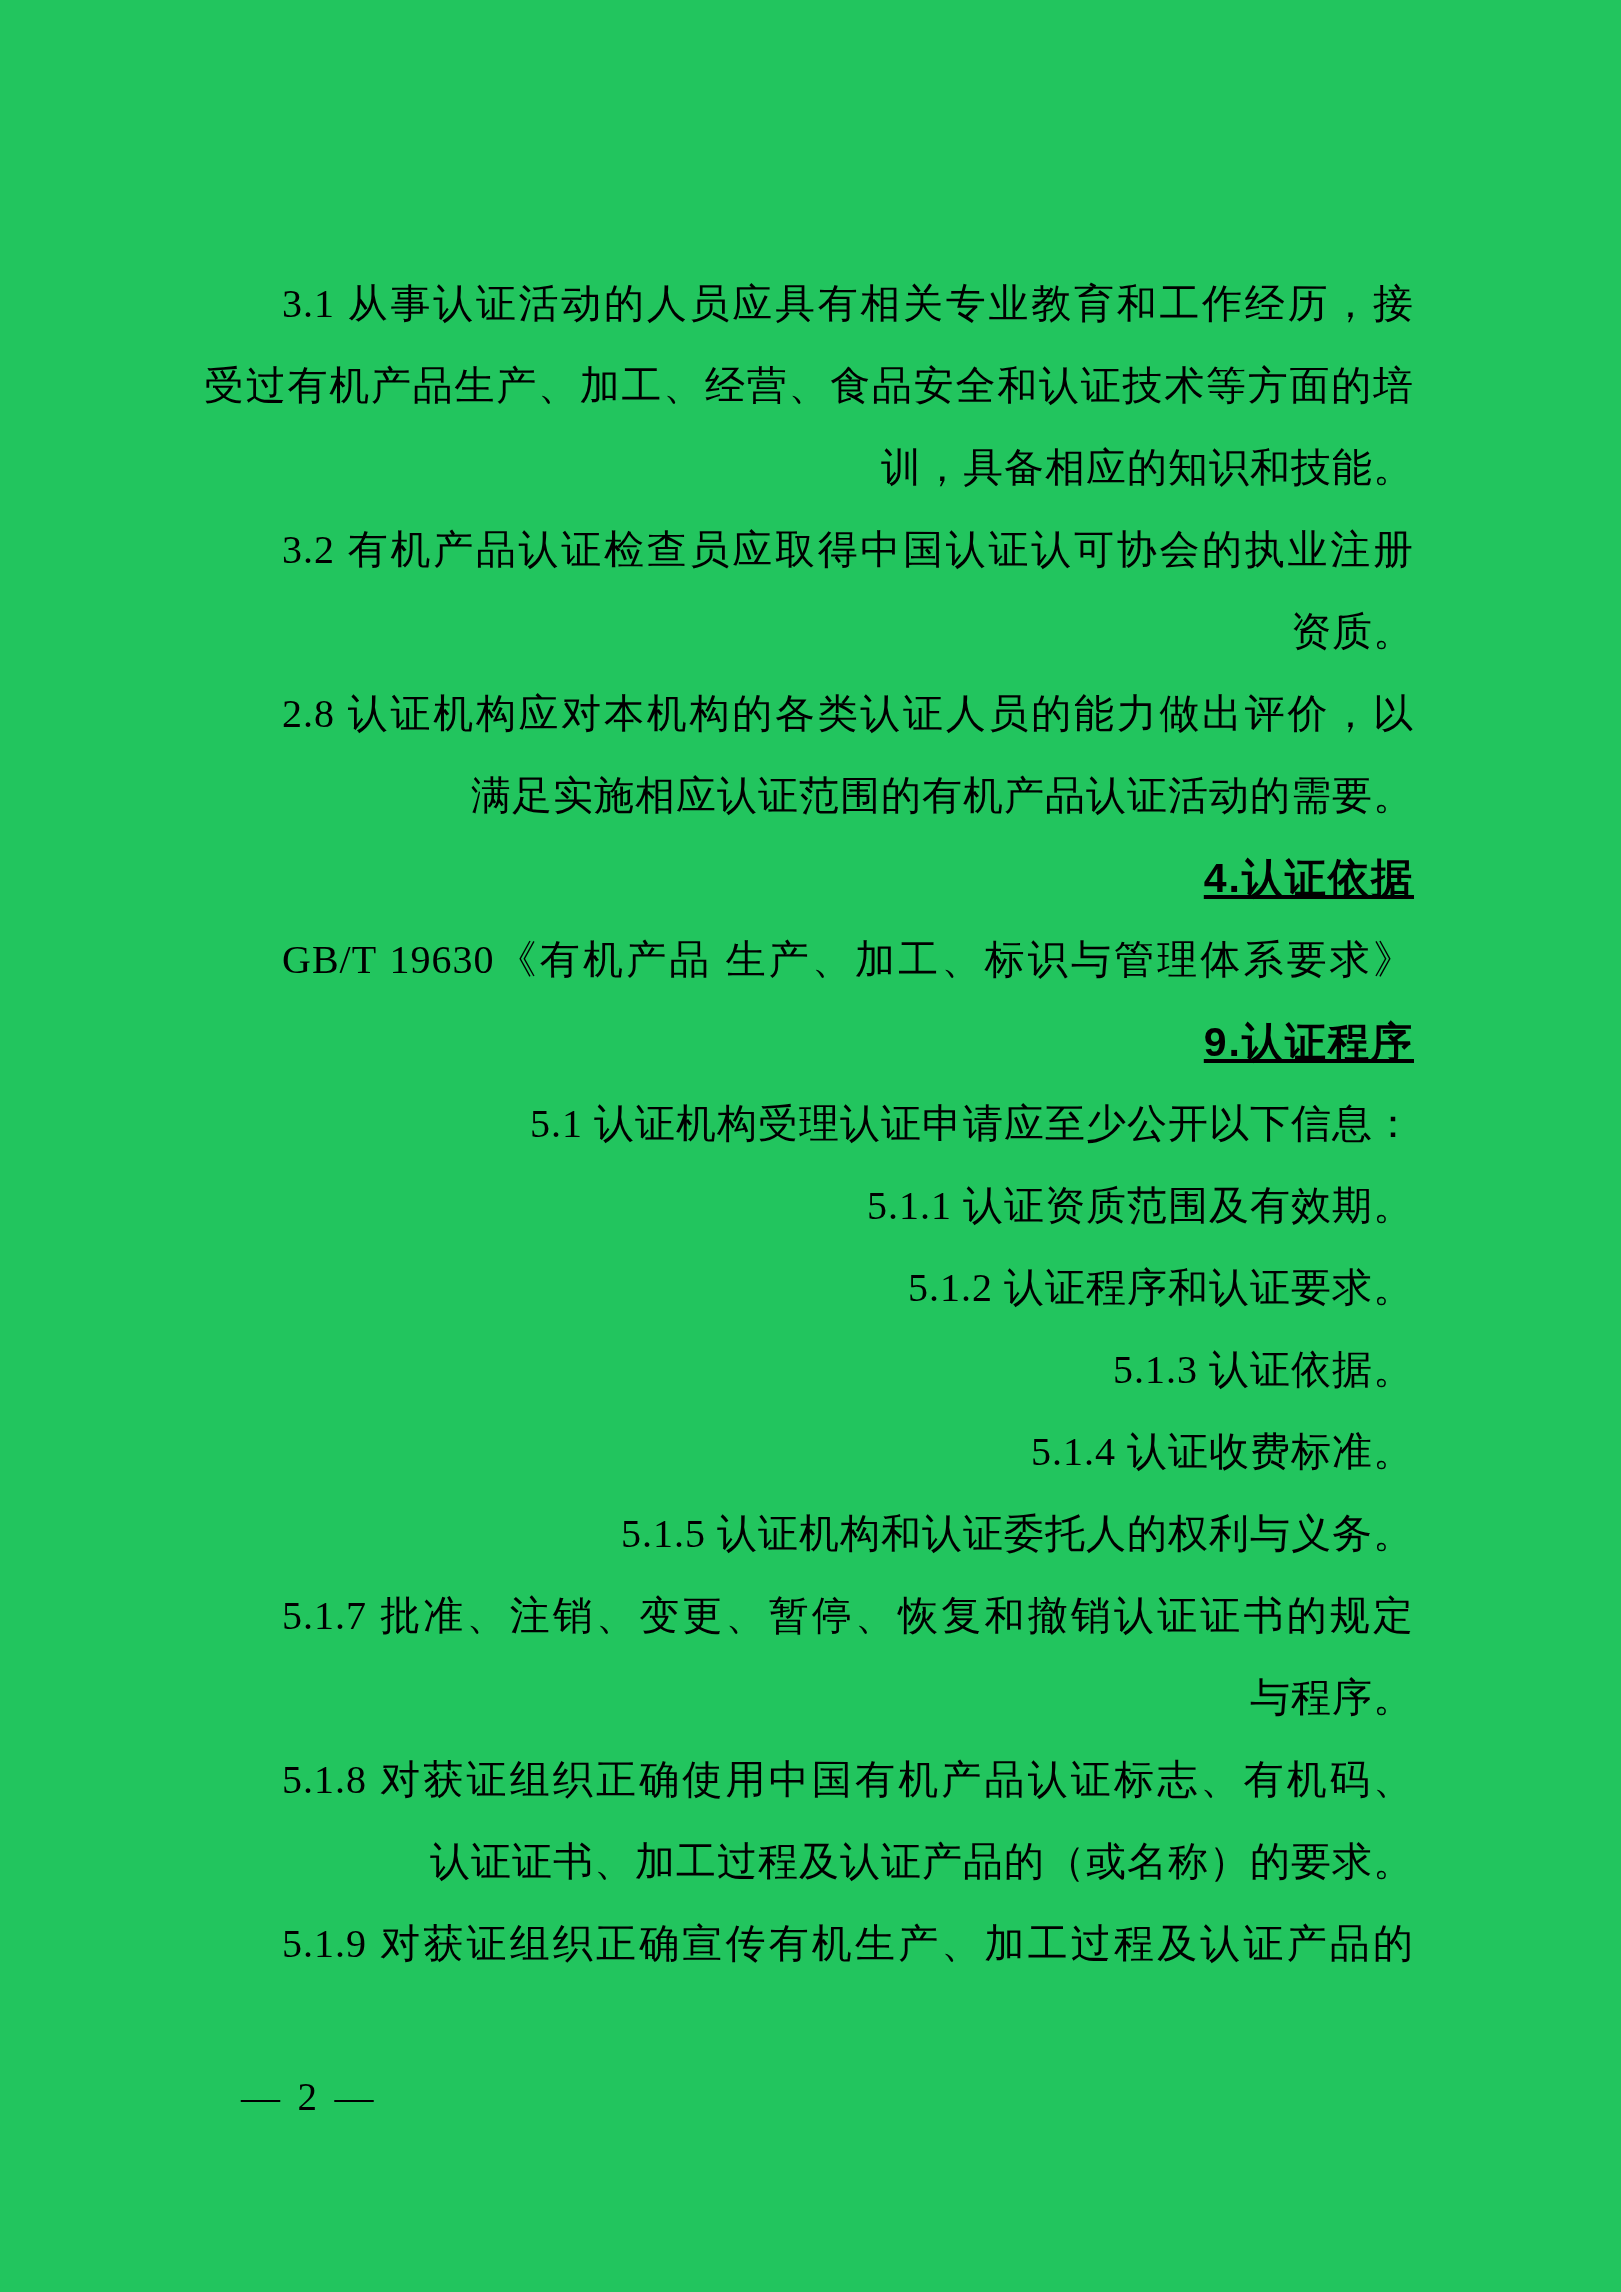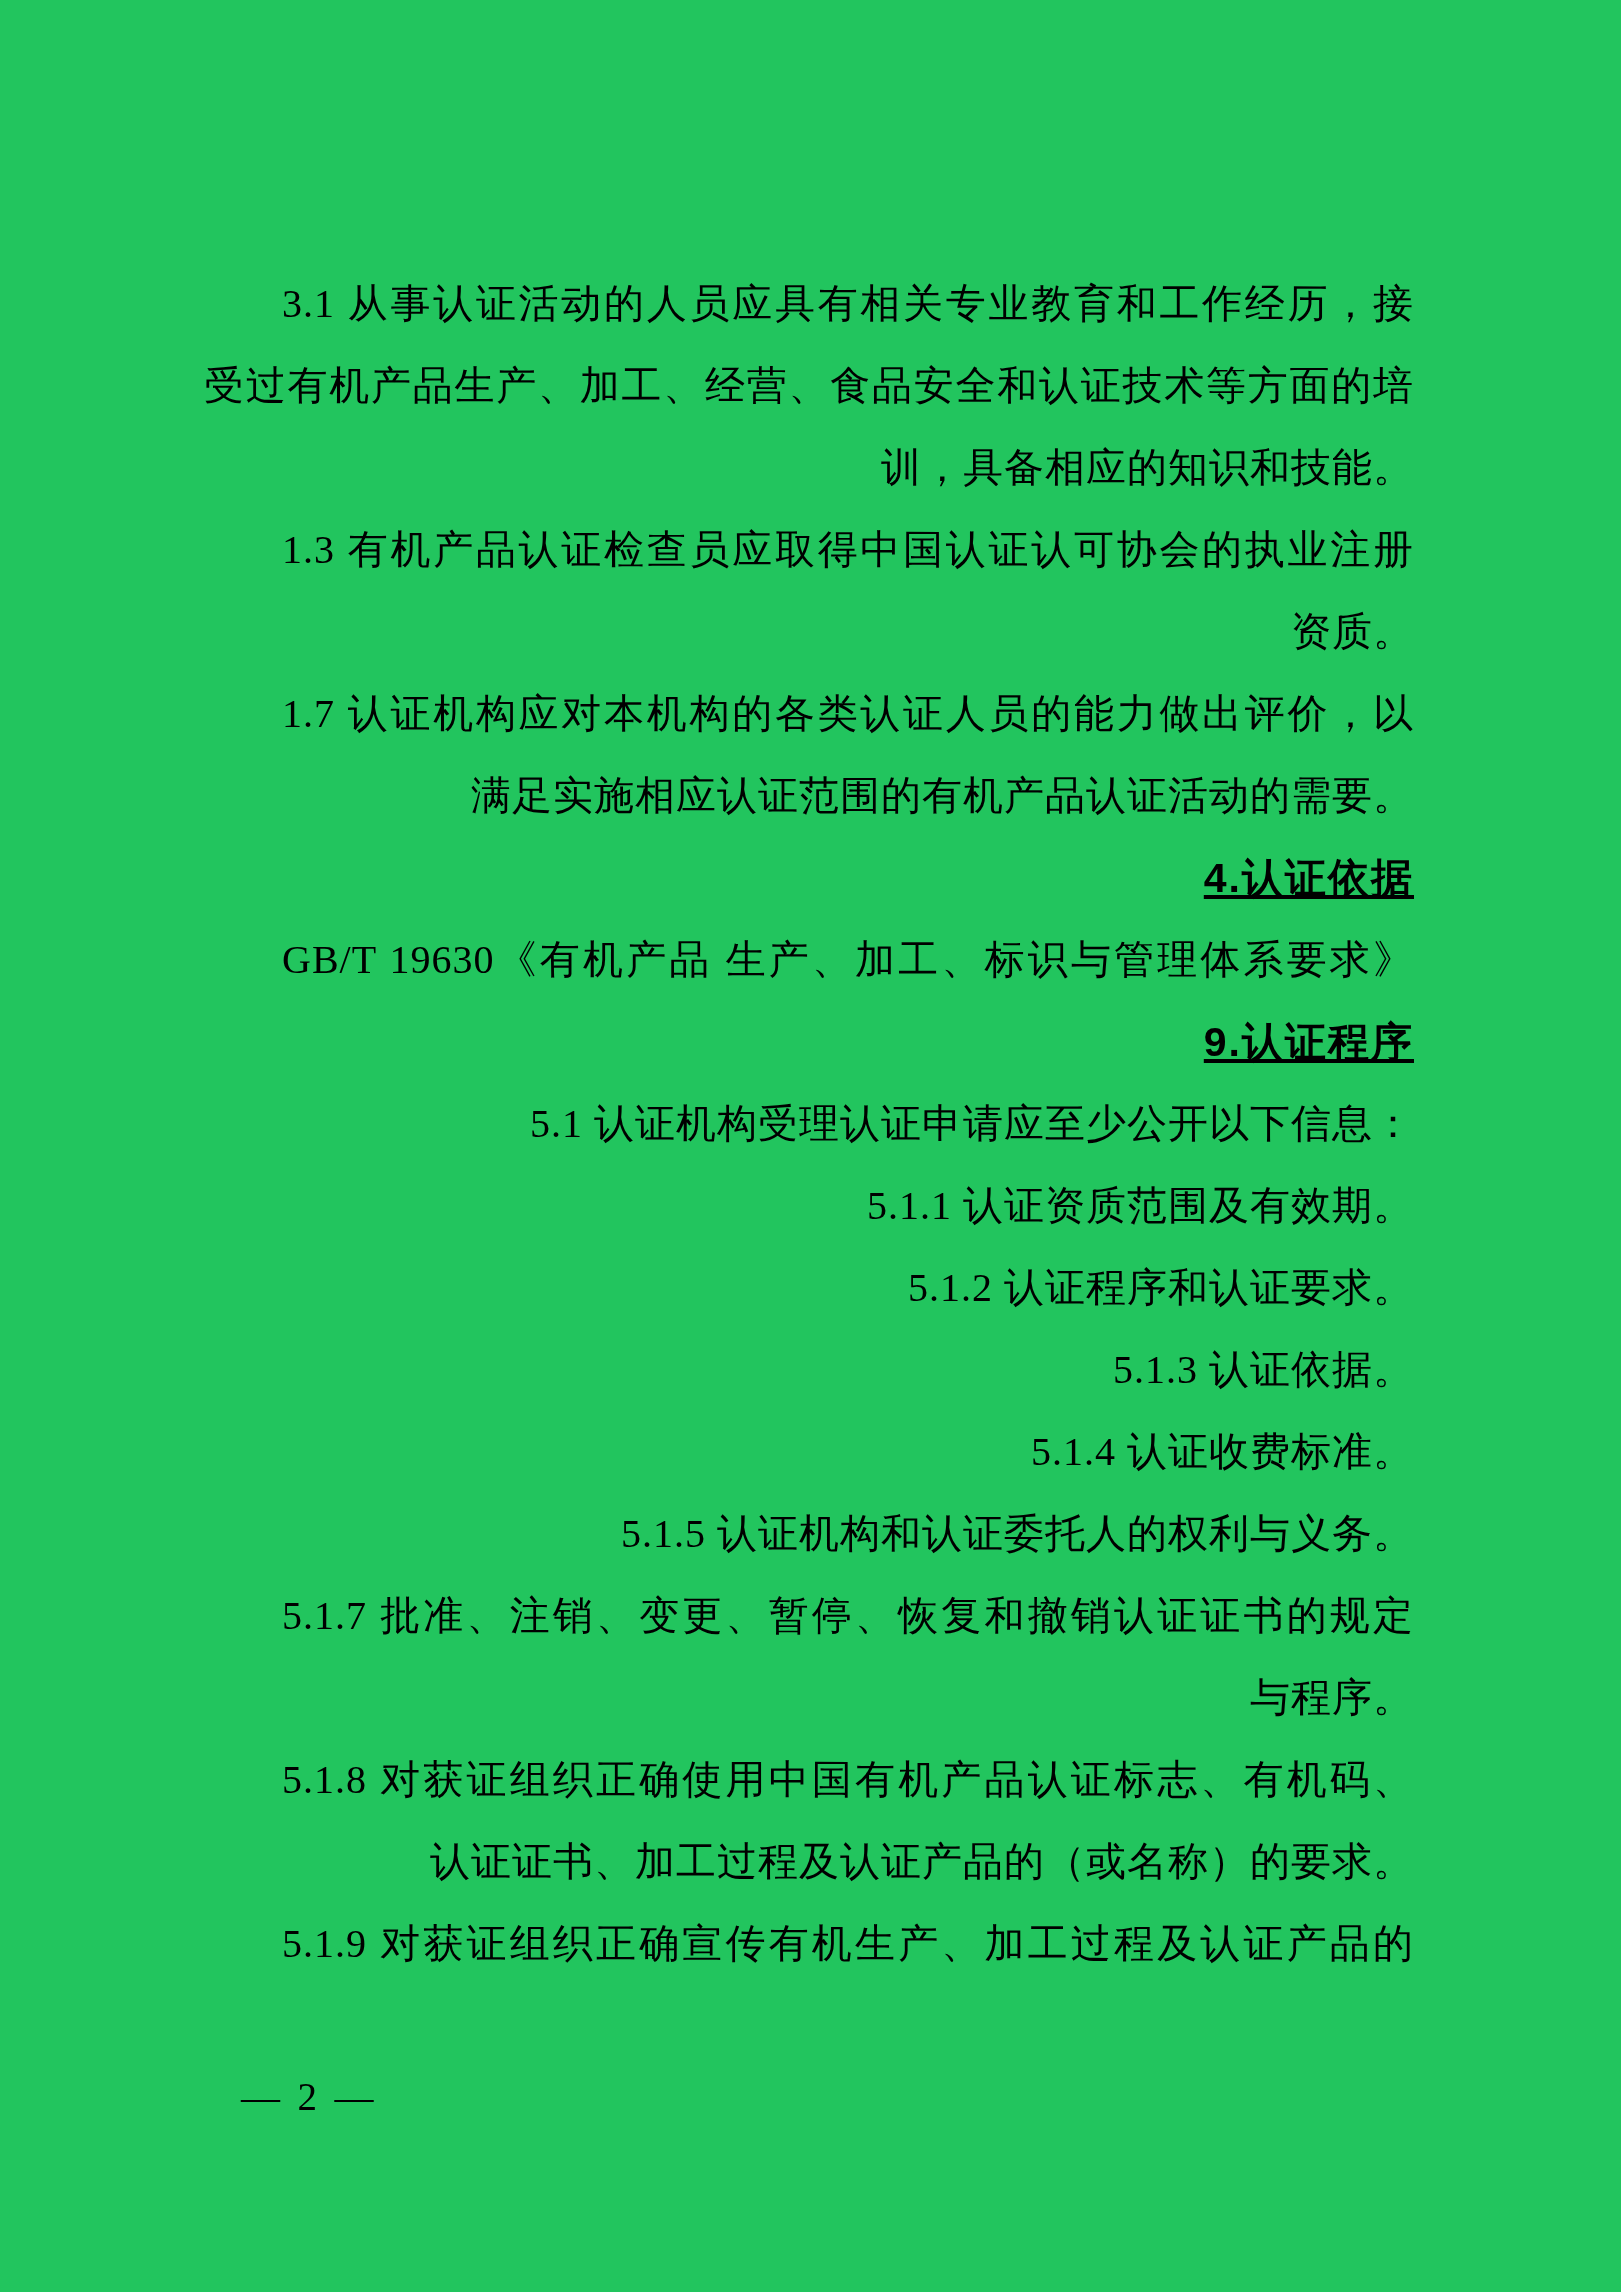--- a/index.html
+++ b/index.html
@@ -59,23 +59,23 @@
   }
 </style>
 </head>
 <body>
 
 <div class="page">
   <div class="content">
     <div class="line indent fill">3.1 从事认证活动的人员应具有相关专业教育和工作经历，接</div>
     <div class="line fill">受过有机产品生产、加工、经营、食品安全和认证技术等方面的培</div>
     <div class="line">训，具备相应的知识和技能。</div>
-    <div class="line indent fill">1.3 有机产品认证检查员应取得中国认证认可协会的执业注册</div>
+    <div class="line indent fill">3.2 有机产品认证检查员应取得中国认证认可协会的执业注册</div>
     <div class="line">资质。</div>
-    <div class="line indent fill">1.7 认证机构应对本机构的各类认证人员的能力做出评价，以</div>
+    <div class="line indent fill">2.8 认证机构应对本机构的各类认证人员的能力做出评价，以</div>
     <div class="line">满足实施相应认证范围的有机产品认证活动的需要。</div>
     <div class="line indent heading">4.认证依据</div>
     <div class="line indent fill">GB/T 19630《有机产品 生产、加工、标识与管理体系要求》</div>
     <div class="line indent heading">9.认证程序</div>
     <div class="line indent">5.1 认证机构受理认证申请应至少公开以下信息：</div>
     <div class="line indent">5.1.1 认证资质范围及有效期。</div>
     <div class="line indent">5.1.2 认证程序和认证要求。</div>
     <div class="line indent">5.1.3 认证依据。</div>
     <div class="line indent">5.1.4 认证收费标准。</div>
     <div class="line indent">5.1.5 认证机构和认证委托人的权利与义务。</div>

